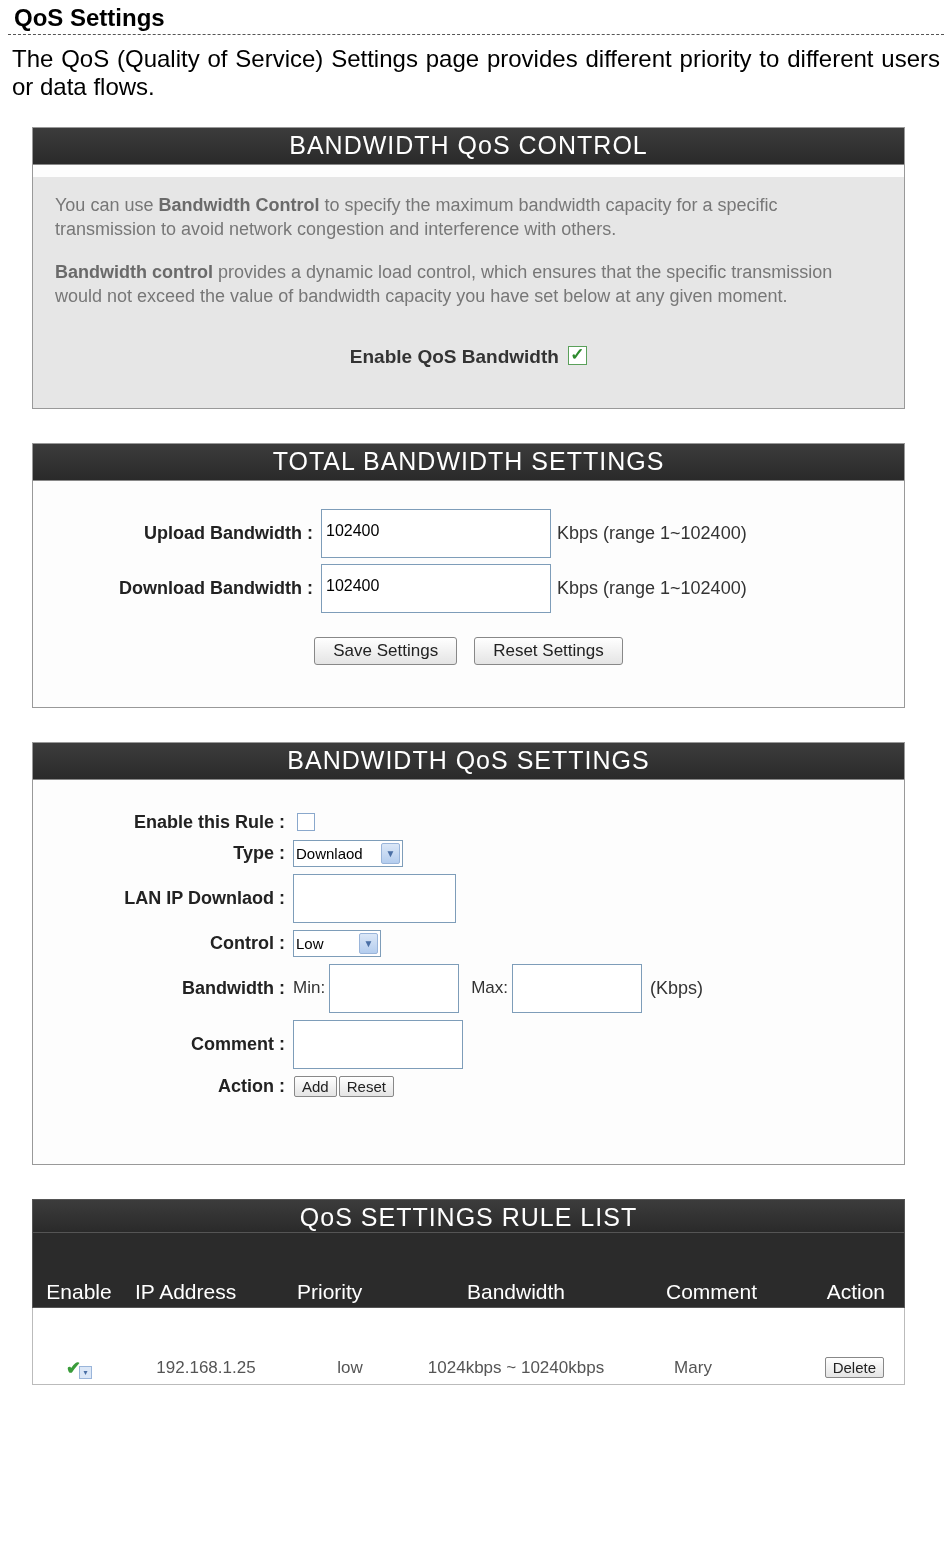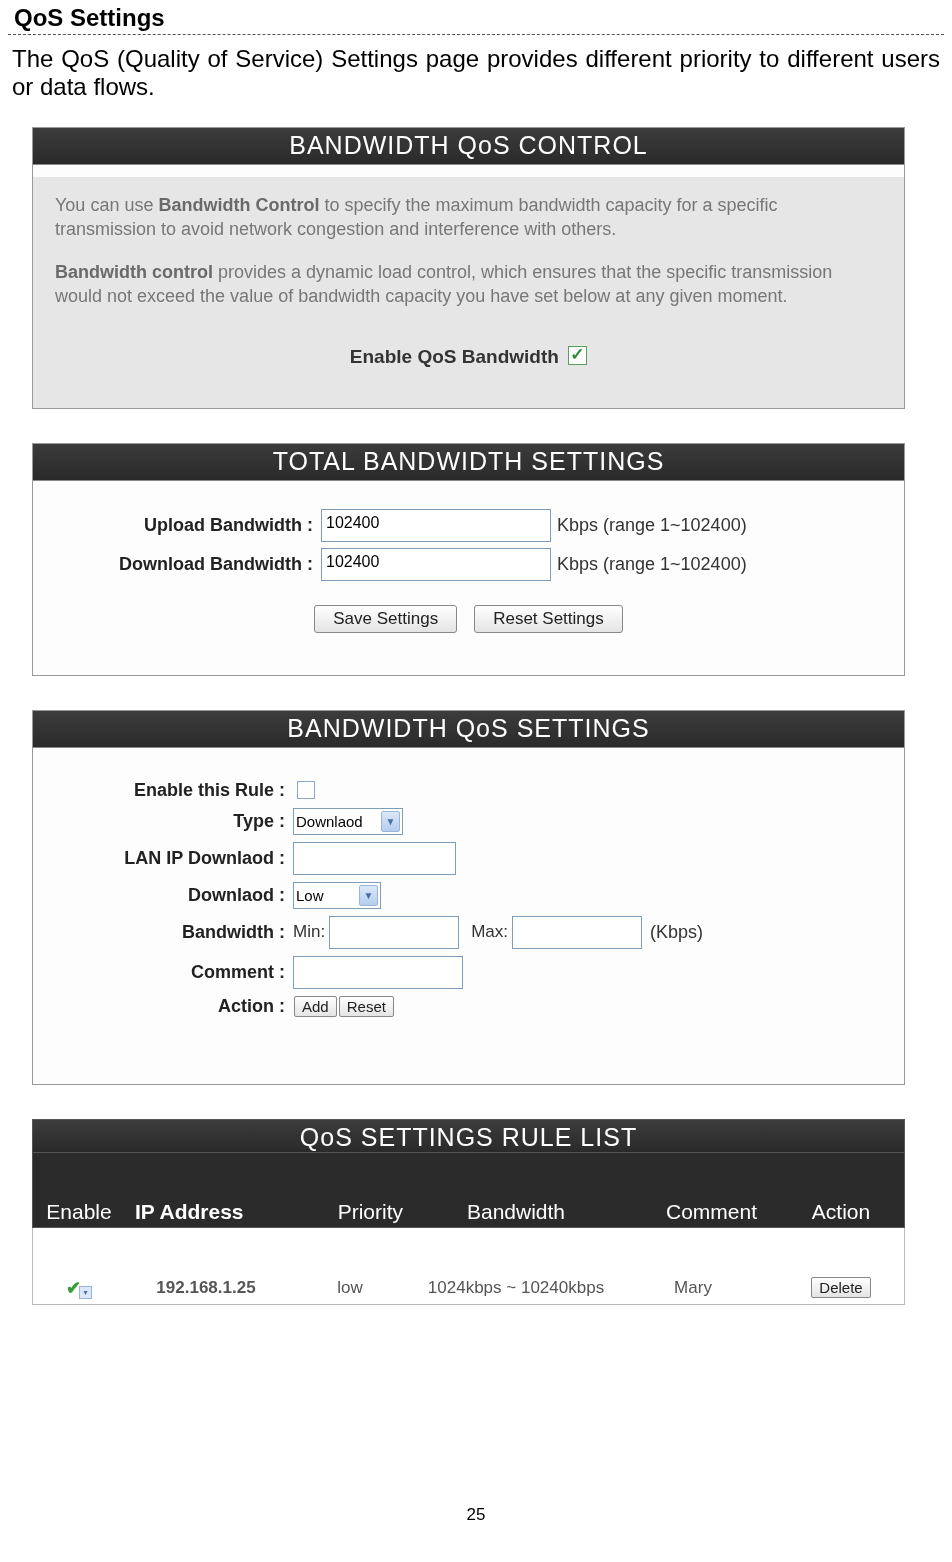--- a/index.html
+++ b/index.html
@@ -109,21 +109,21 @@
     text-align: right;
     font-weight: bold;
     color: #222;
     padding-right: 8px;
   }
   .text-input {
     height: 23px;
     border: 1px solid #7e9db9;
     background: #fff;
     font-size: 16px;
-    padding: 4px 4px;
+    padding: 12px 4px;
   }
   .w220 { width: 220px; }
   .w140 { width: 153px; }
   .w120 { width: 120px; }
   .w150 { width: 160px; }
   .hint {
     color: #333;
     font-size: 18px;
     margin-left: 6px;
   }
@@ -210,25 +210,25 @@
     padding: 3px 0;
     border: 1px solid #555;
     border-top: none;
   }
   .rulelist-cols > div, .rulelist-data > div {
     box-sizing: border-box;
     padding: 0 10px;
     margin-top: 44px;
   }
   .c-en { width: 92px; text-align: center; }
-  .c-ip { width: 162px; text-align: left; font-weight: bold; }
-  .c-pr { width: 126px; text-align: right; }
+  .c-ip { width: 162px; text-align: left; }
+  .c-pr { width: 126px; text-align: left; }
   .c-bw { width: 206px; text-align: center; }
   .c-cm { width: 168px; text-align: right; padding-right: 30px !important; }
-  .c-ac { width: 108px; text-align: center; }
+  .c-ac { width: 108px; text-align: right; }
   .rulelist-data {
     display: flex;
     font-size: 17px;
     color: #555;
     padding: 5px 0;
     border: 1px solid #bbb;
     border-top: none;
     align-items: center;
   }
   .rulelist-data .c-ip { text-align: center; }
@@ -320,21 +320,21 @@
         <div class="select sel-wide">
           <span>Downlaod</span>
           <span class="arrow">▼</span>
         </div>
       </div>
       <div class="form-row">
         <div class="label-col">LAN IP Downlaod :</div>
         <div class="text-input w140"></div>
       </div>
       <div class="form-row">
-        <div class="label-col">Downlaod :</div>
+        <div class="label-col">Control :</div>
         <div class="select sel-narrow">
           <span>Low</span>
           <span class="arrow">▼</span>
         </div>
       </div>
       <div class="form-row">
         <div class="label-col">Bandwidth :</div>
         <span class="mini-label">Min:</span>
         <div class="text-input w120"></div>
         <span class="mini-label max">Max:</span>

